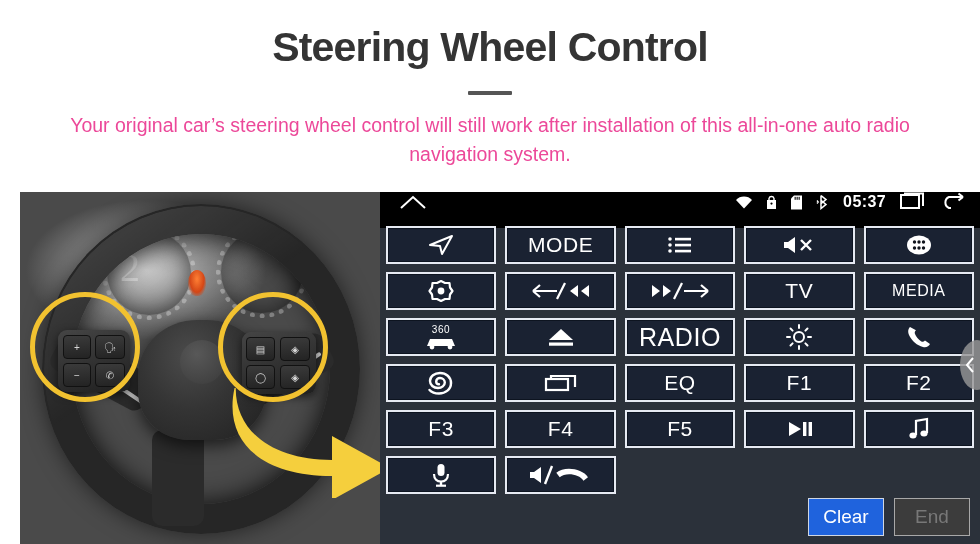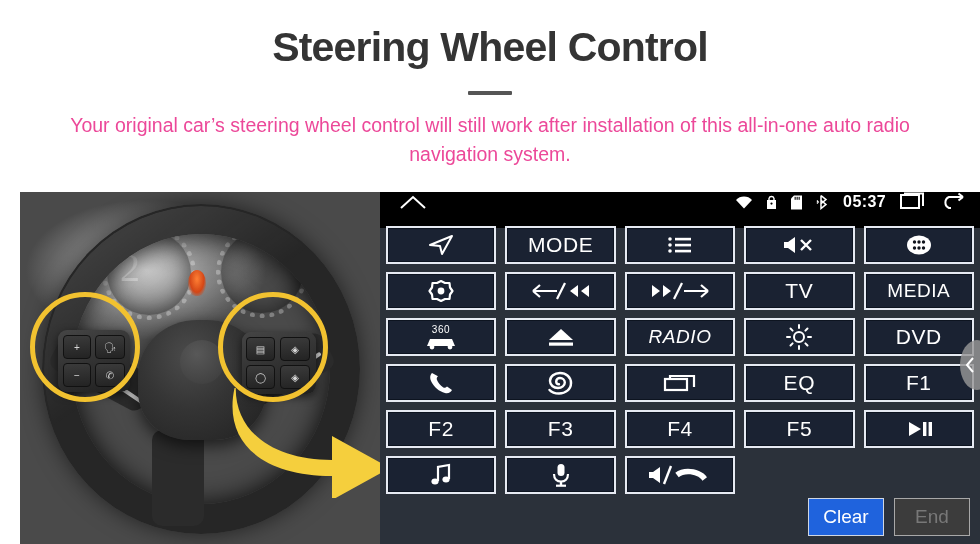--- a/index.html
+++ b/index.html
@@ -332,53 +332,52 @@
           </svg>
         </div>
         <div class="btn">
           <svg width="68" height="22" viewBox="0 0 68 22">
             <path d="M6 5 L14 11 L6 17 Z M17 5 L25 11 L17 17 Z" fill="#fff"></path>
             <path d="M36 3 L28 19" stroke="#fff" stroke-width="2.2"></path>
             <path d="M38 11 H62 M62 11 L55 5 M62 11 L55 17" fill="none" stroke="#fff" stroke-width="2.2"></path>
           </svg>
         </div>
         <div class="btn">TV</div>
-        <div class="btn" style="font-size:19px;">MEDIA</div>
+        <div class="btn" style="font-size:16px;">MEDIA</div>
 
         <div class="btn">
           <svg width="40" height="30" viewBox="0 0 40 30">
             <text x="20" y="11" font-size="10" fill="#fff" text-anchor="middle" font-family="Liberation Sans, sans-serif">360</text>
             <path d="M6 24 L9 17 H31 L34 24 Z" fill="#fff"></path>
             <circle cx="11" cy="25" r="2.4" fill="#fff"></circle>
               <circle cx="29" cy="25" r="2.4" fill="#fff"></circle>
           </svg>
         </div>
         <div class="btn">
           <svg width="34" height="22" viewBox="0 0 34 22">
             <path d="M17 3 L29 14 H5 Z" fill="#fff"></path>
             <rect x="5" y="16.5" width="24" height="3.2" fill="#fff"></rect>
           </svg>
         </div>
-        <div class="btn" style="font-size:19px;font-style:italic;">RADIO</div>
+        <div class="btn" style="font-size:25px;">RADIO</div>
         <div class="btn">
           <svg width="30" height="28" viewBox="0 0 30 28">
             <circle cx="15" cy="14" r="5" fill="none" stroke="#fff" stroke-width="2"></circle>
             <g stroke="#fff" stroke-width="2" stroke-linecap="round">
               <path d="M15 2 V5"></path>
                 <path d="M15 23 V26"></path>
                 <path d="M3 14 H6"></path>
                 <path d="M24 14 H27"></path>
               <path d="M6.5 5.5 L8.6 7.6"></path>
                 <path d="M21.4 20.4 L23.5 22.5"></path>
               <path d="M23.5 5.5 L21.4 7.6"></path>
                 <path d="M8.6 20.4 L6.5 22.5"></path>
             </g>
           </svg>
         </div>
-        <div class="btn">DVD</div>
 
         <div class="btn">
           <svg width="30" height="26" viewBox="0 0 30 26">
             <path d="M6 3 C4 5 3.5 8 5.5 12 C8 17 13 21.5 19 23 C22.5 23.8 25 22 26 20 L21 16.5 C19.5 18 18.5 18.2 17 17.2 C14.5 15.6 12 12.6 11 10 C10.4 8.4 10.8 7.4 12 6.2 Z" fill="#fff"></path>
           </svg>
         </div>
         <div class="btn">
           <svg width="32" height="26" viewBox="0 0 32 26">
             <path d="M26 13 C26 7 21 3 15 3 C9.5 3 5 6.5 5 11 C5 15 8.5 18 13 18 C16.8 18 19.8 15.6 19.8 12.6 C19.8 10 17.6 8 15 8 C12.9 8 11.2 9.5 11.2 11.4 C11.2 13 12.5 14.2 14 14.2" fill="none" stroke="#fff" stroke-width="2.4" stroke-linecap="round"></path>
             <path d="M26 13 C26 19.5 20.5 23.5 14 23.5 C10 23.5 6.5 22.2 4.5 20" fill="none" stroke="#fff" stroke-width="2.4" stroke-linecap="round"></path>

